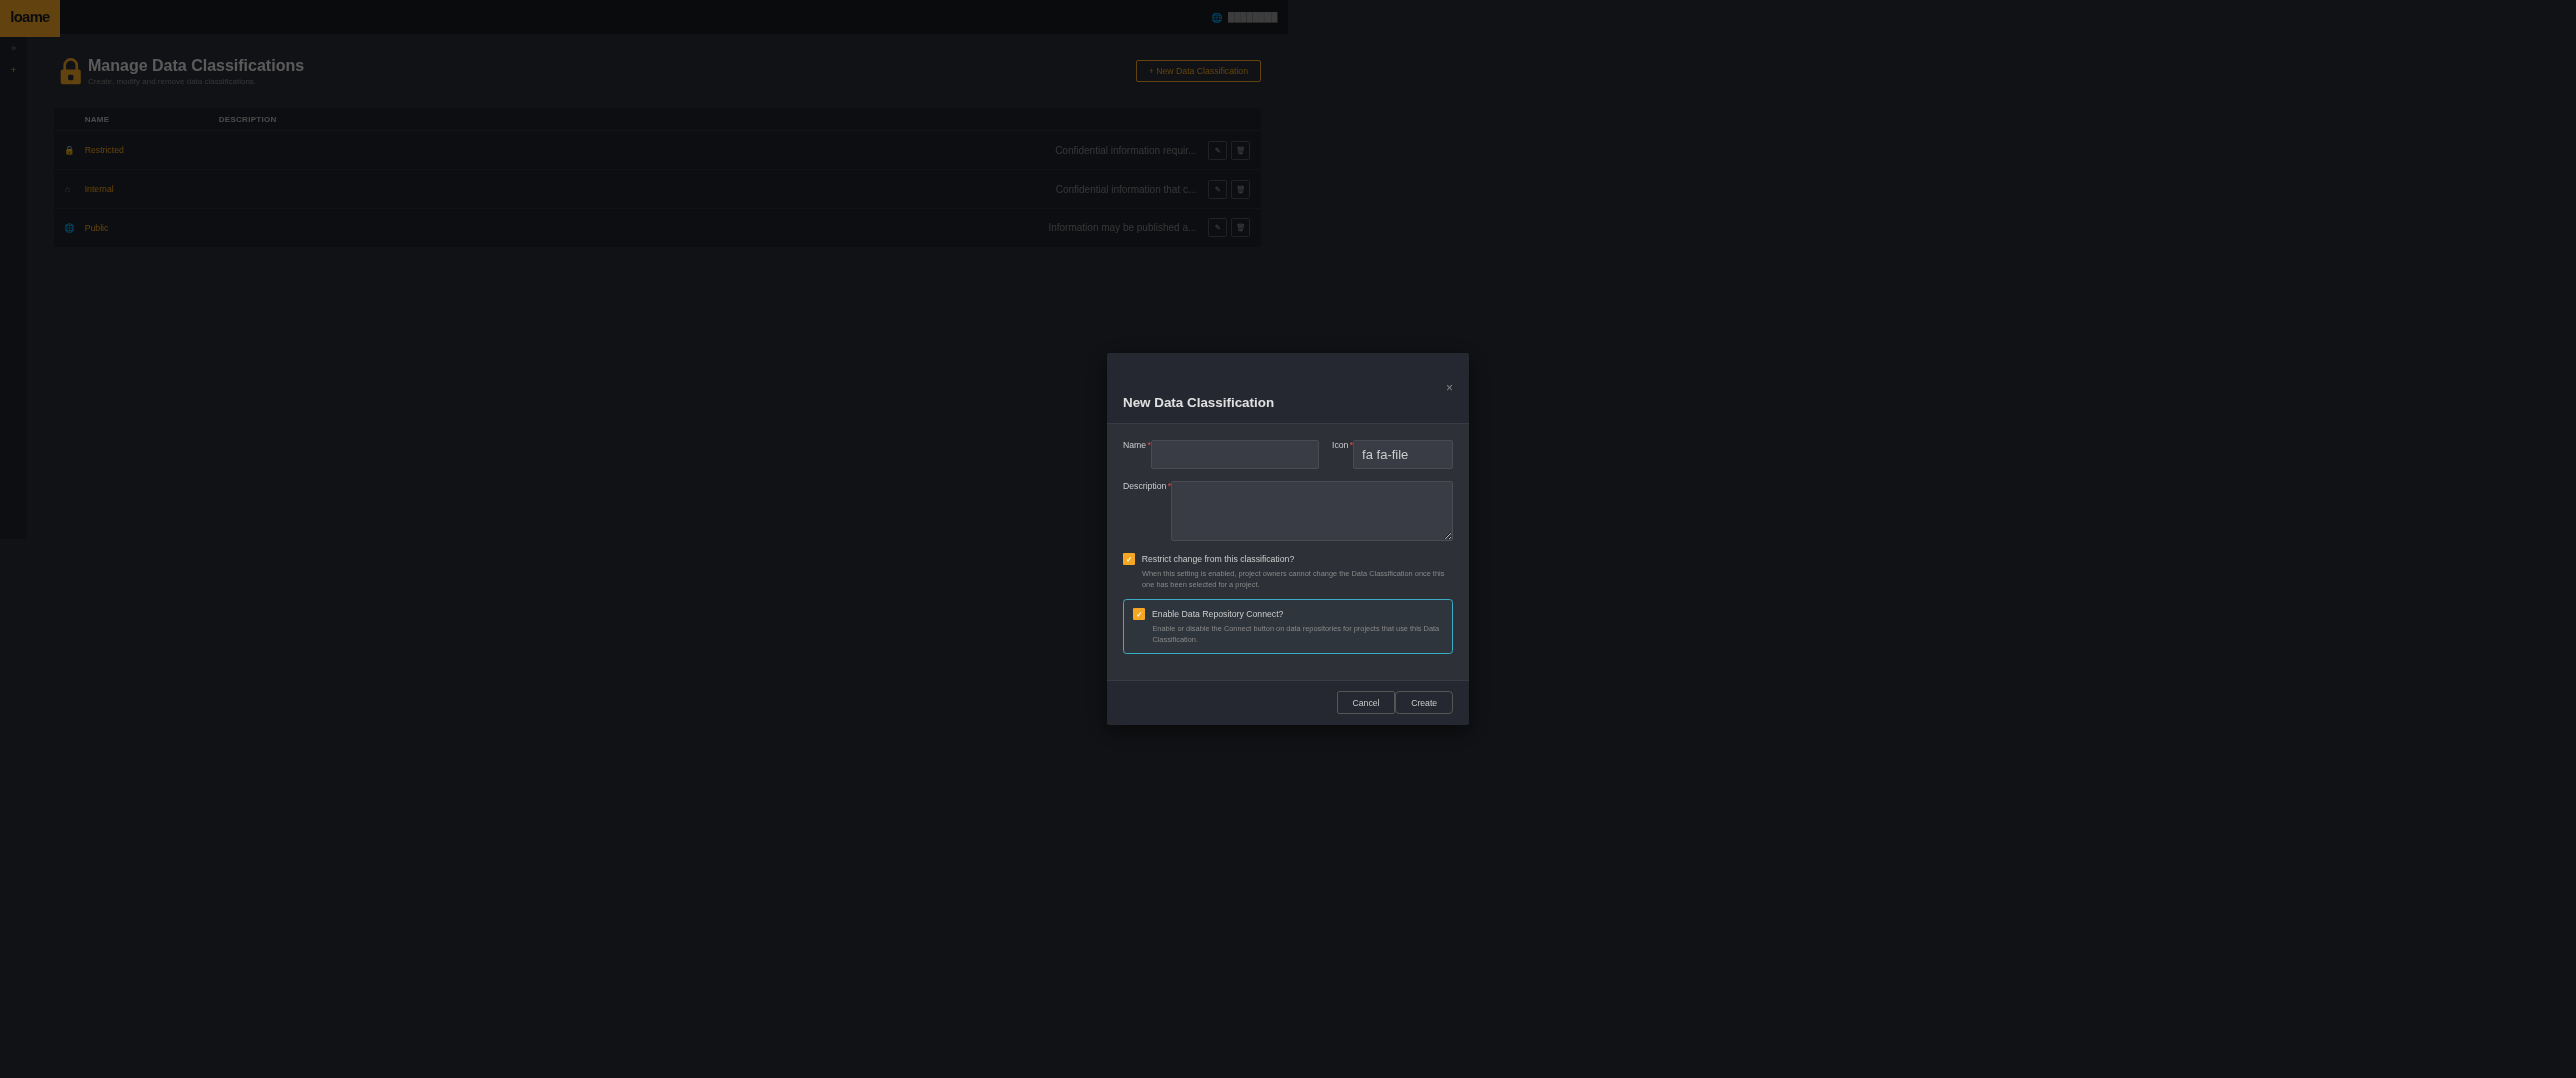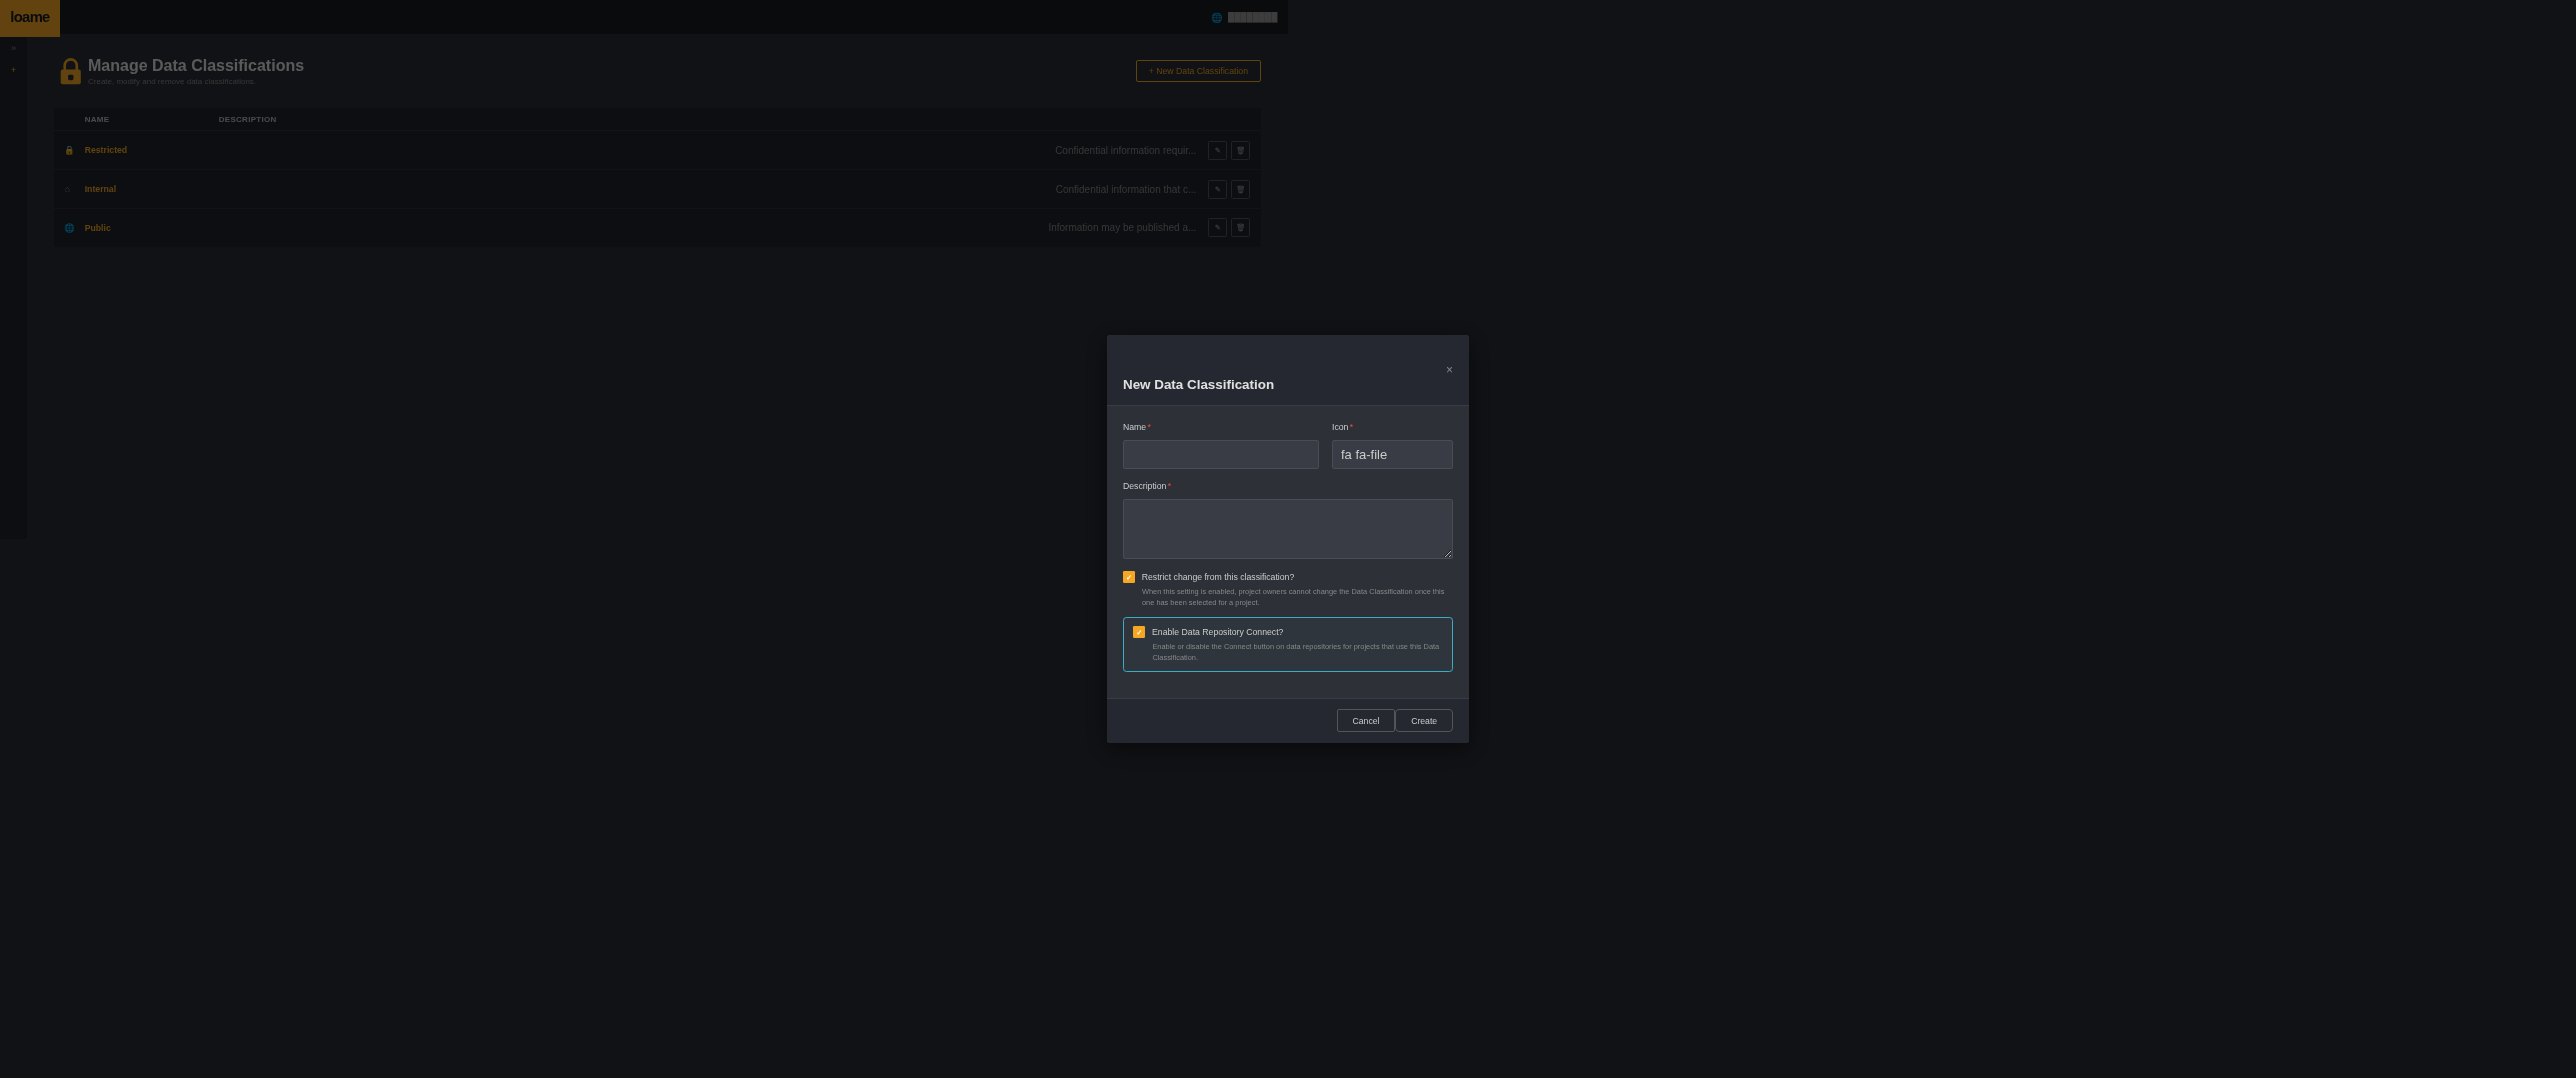--- a/index.html
+++ b/index.html
@@ -154,21 +154,21 @@
     .table-row {
       display: grid;
       grid-template-columns: 20px 134px 1fr 54px;
       padding: 9.4px 10.7px;
       border-bottom: 0.7px solid #2e3038;
       align-items: center;
       font-size: 8.7px;
     }
     .table-row:last-child { border-bottom: none; }
     .row-icon { color: #888; font-size: 8.7px; }
-    .row-name { color: #f5a623; font-weight: 700; cursor: pointer; }
+    .row-name { color: #f5a623; font-weight: 400; cursor: pointer; }
     .row-description { color: #888; font-size: 10px; overflow: hidden; white-space: nowrap; text-overflow: ellipsis; text-align: right; }
     .row-actions { display: flex; gap: 4px; justify-content: flex-end; }
     .action-btn {
       width: 19px;
       height: 19px;
       border: 0.7px solid #555;
       background: transparent;
       color: #aaa;
       cursor: pointer;
       display: flex;
@@ -225,22 +225,21 @@
 
     
     .form-row {
       display: flex;
       gap: 13.4px;
       margin-bottom: 12px;
     }
     .form-group {
       flex: 1;
       display: flex;
-      flex-direction: column;
-      gap: 8px;
+      gap: 0;
     }
     .form-group-icon { flex: 0 0 121px; }
     .form-label {
       font-size: 8.7px;
       color: #ccc;
       font-weight: 500;
     }
     .required-star { color: #e74c3c; margin-left: 1.3px; }
     .form-input {
       background: #3a3c45;

